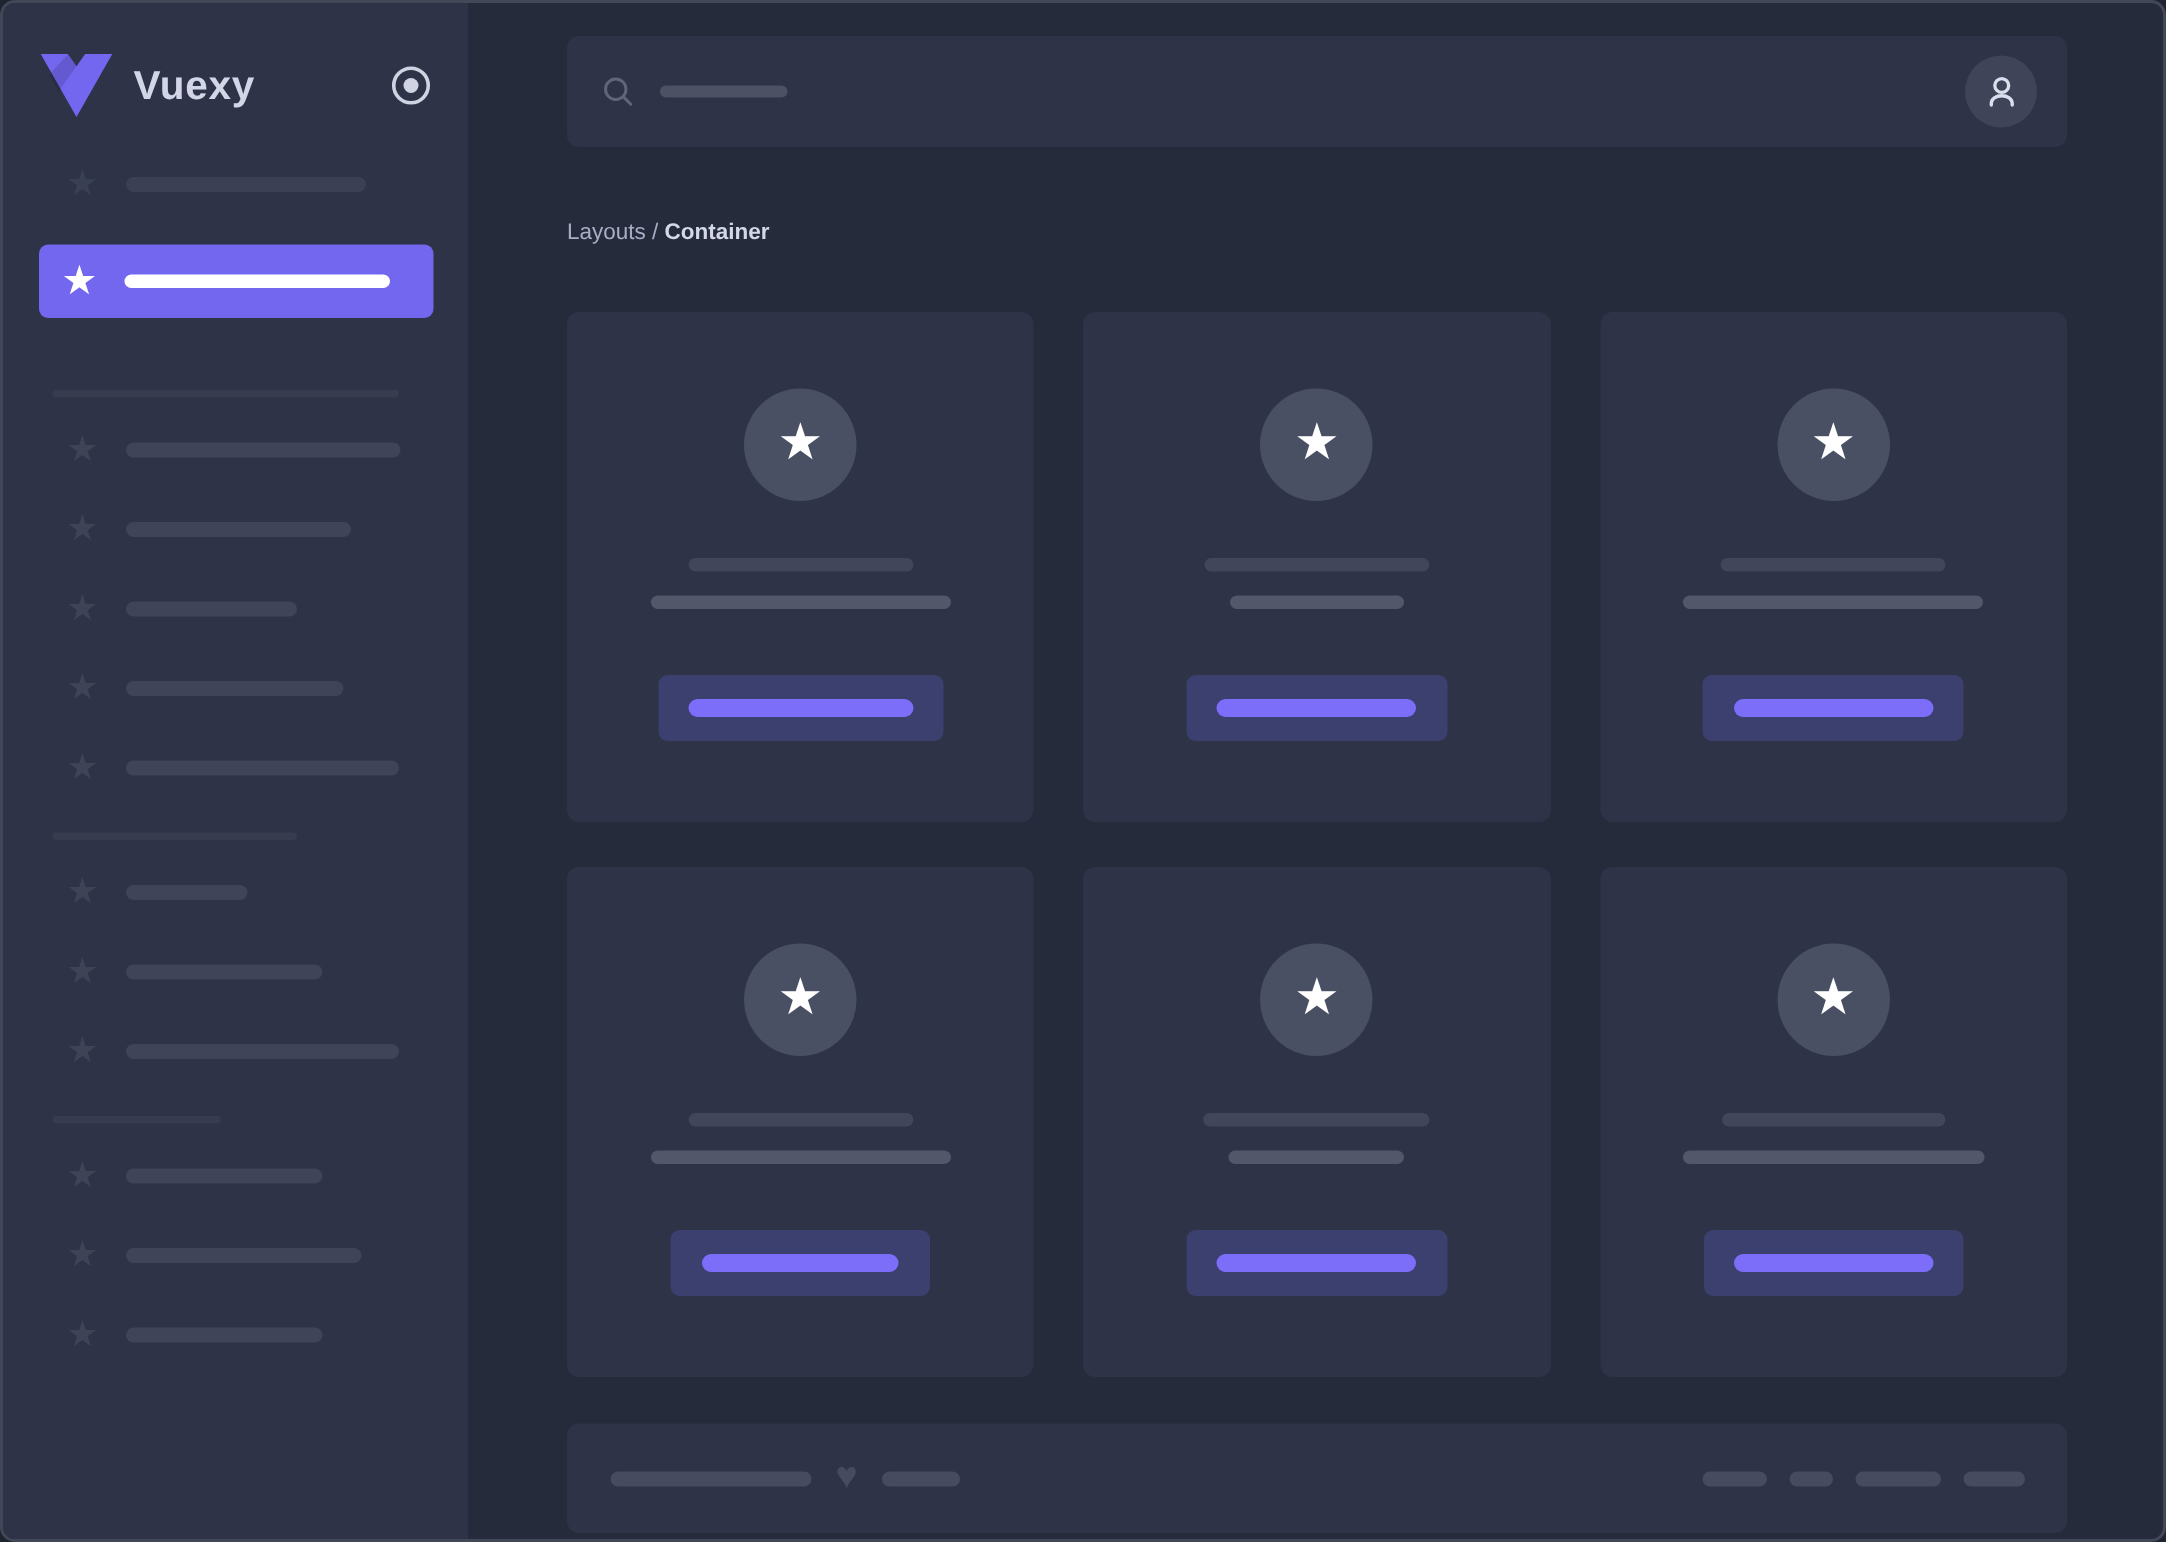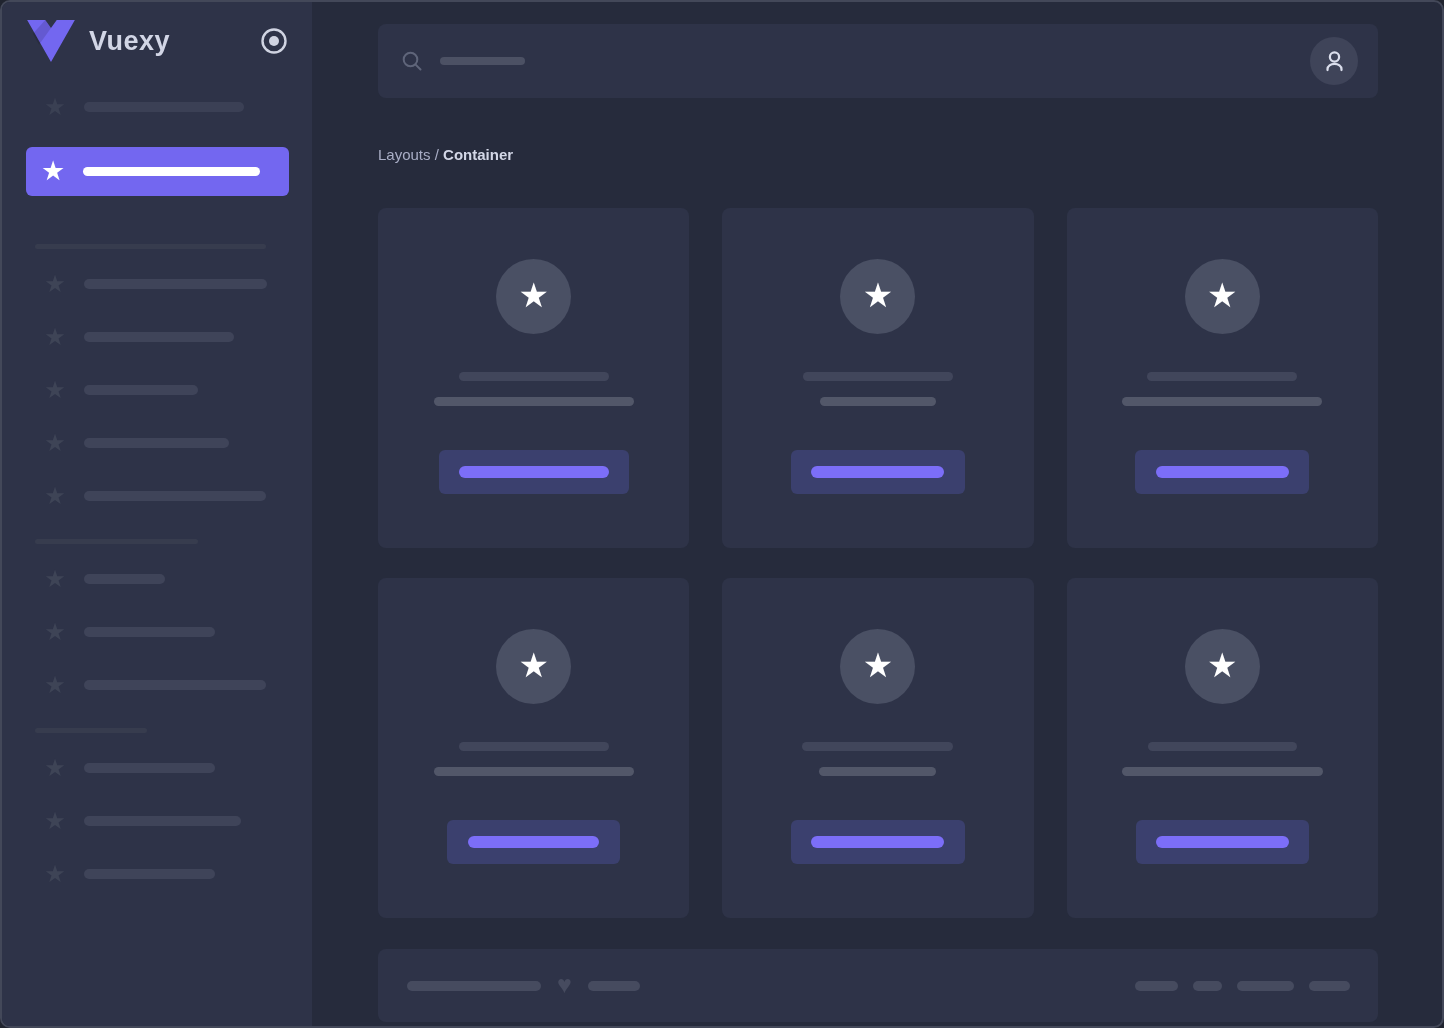--- a/index.html
+++ b/index.html
@@ -8,21 +8,21 @@
   }
   *{box-sizing:border-box;}
   html,body{margin:0;padding:0;background:#20242f;}
   body{font-family:"Liberation Sans",sans-serif;}
 
   .window{width:1444px;height:1028px;border:2px solid #434859;border-radius:10px;
     background:var(--page-bg);display:flex;overflow:hidden;}
 
   
   .sidebar{flex:0 0 310px;width:310px;background:var(--panel-bg);overflow:hidden;}
-  .brand-row{display:flex;align-items:center;margin:16px 24px 0 24px;height:46px;justify-content:center;}
+  .brand-row{display:flex;align-items:center;margin:32px 24px 0 24px;height:46px;justify-content:center;}
   .brand-title{font-size:27px;font-weight:bold;color:#d2d6e6;margin-left:13px;letter-spacing:.5px;}
   .pin-toggle{margin-left:auto;width:28px;height:28px;cursor:pointer;flex:0 0 28px;}
 
   .sidebar-nav{margin-top:30px;padding:0 23px 0 24px;}
   .nav-item{display:flex;align-items:center;height:26px;margin-bottom:27px;padding-left:16px;border-radius:6px;cursor:pointer;}
   .nav-item .star-icon{width:26px;font-size:24px;line-height:26px;color:#3e4456;text-align:center;flex:0 0 26px;}
   .nav-line{height:10px;border-radius:5px;background:#3f4459;margin-left:16px;}
   .nav-item.muted{opacity:.8;}
   .nav-item.active{background:var(--accent);height:49px;margin:15px 0 0 0;padding-left:14px;}
   .nav-item.active .star-icon{color:#ffffff;font-size:27px;line-height:49px;}

